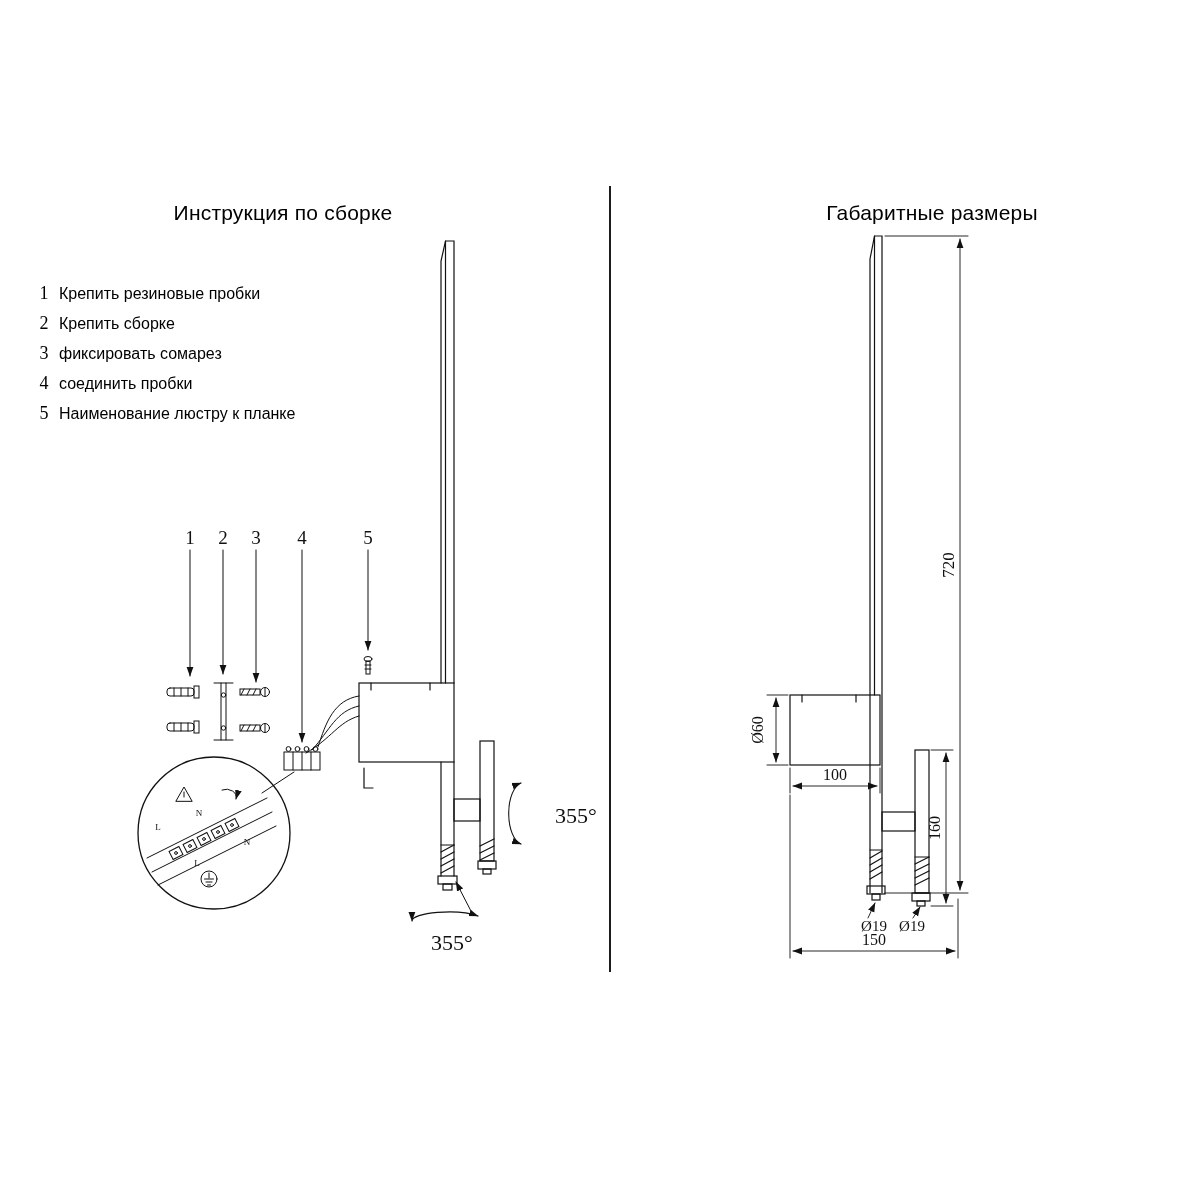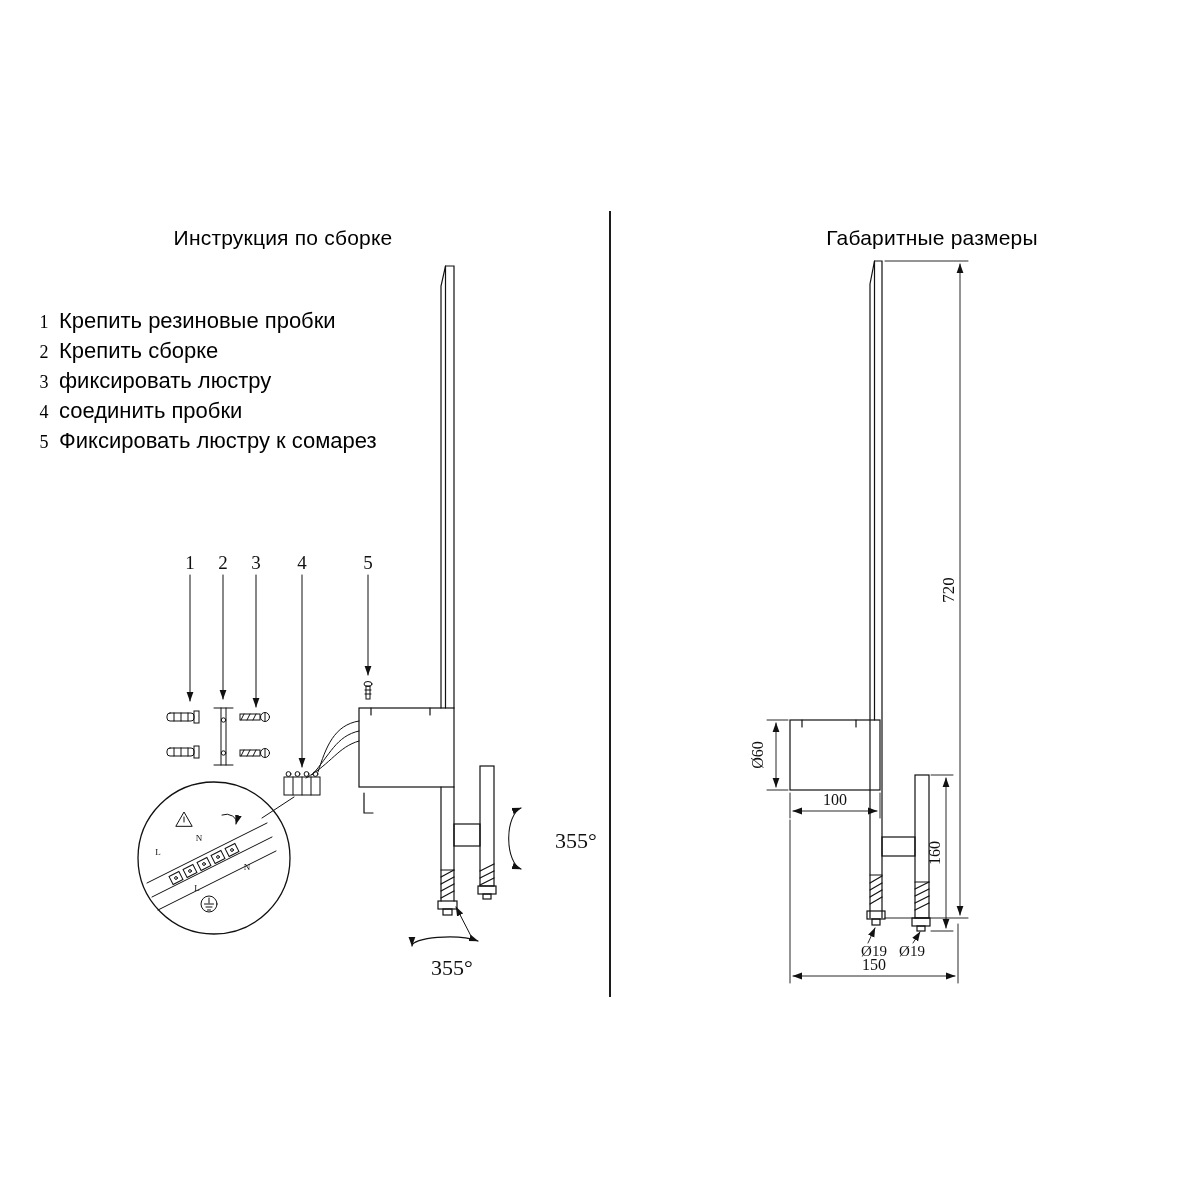--- a/index.html
+++ b/index.html
@@ -1,26 +1,26 @@
 <!DOCTYPE html>
 <html><head>
 <meta charset="utf-8">
 <style>
   html,body{margin:0;padding:0;background:#fff;}
   .page{position:relative;width:1200px;height:972px;background:#fff;color:#000;
-        font-family:"Liberation Sans",sans-serif;overflow:hidden;margin-top:25px;}
+        font-family:"Liberation Sans",sans-serif;overflow:hidden;}
   .section-title{position:absolute;transform:translateX(-50%);font-size:21px;
         letter-spacing:.2px;white-space:nowrap;color:#000;}
   .left-title{left:283px;top:201px;}
   .right-title{left:932px;top:201px;text-align:center;}
   .divider{position:absolute;left:609px;top:186px;width:2px;height:788px;background:#1c1c1c;}
   .steps{position:absolute;left:36px;top:283px;margin:0;padding:0;list-style:none;}
   .steps li{height:30px;display:flex;align-items:baseline;}
   .step-num{font-family:"Liberation Serif",serif;font-size:18px;width:16px;text-align:center;flex:0 0 16px;}
-  .step-text{font-size:22px;margin-left:7px;white-space:nowrap;}
+  .step-text{font-size:16px;margin-left:7px;white-space:nowrap;}
   .footer{position:absolute;left:590px;top:977px;transform:translateX(-50%);
         font-size:22px;white-space:nowrap;}
   svg.drawing{position:absolute;left:0;top:0;}
   svg text{font-family:"Liberation Serif",serif;fill:#111;}
 </style>
 </head>
 <body>
 
 <div class="page">
 
@@ -33,29 +33,29 @@
     <li>
       <span class="step-num">1</span>
       <span class="step-text">Крепить резиновые пробки</span>
     </li>
     <li>
       <span class="step-num">2</span>
       <span class="step-text">Крепить сборке</span>
     </li>
     <li>
       <span class="step-num">3</span>
-      <span class="step-text">фиксировать люстру</span>
+      <span class="step-text">фиксировать сомарез</span>
     </li>
     <li>
       <span class="step-num">4</span>
       <span class="step-text">соединить пробки</span>
     </li>
     <li>
       <span class="step-num">5</span>
-      <span class="step-text">Фиксировать люстру к сомарез</span>
+      <span class="step-text">Наименование люстру к планке</span>
     </li>
   </ol>
 
   <svg class="drawing" width="1200" height="1200" viewBox="0 0 1200 1200">
     <defs>
       <marker id="ah" markerWidth="11" markerHeight="8" refX="9" refY="4" orient="auto-start-reverse" markerUnits="userSpaceOnUse">
         <path d="M0,0.6 L9.5,4 L0,7.4 Z" fill="#111"></path>
       </marker>
     </defs>
 

